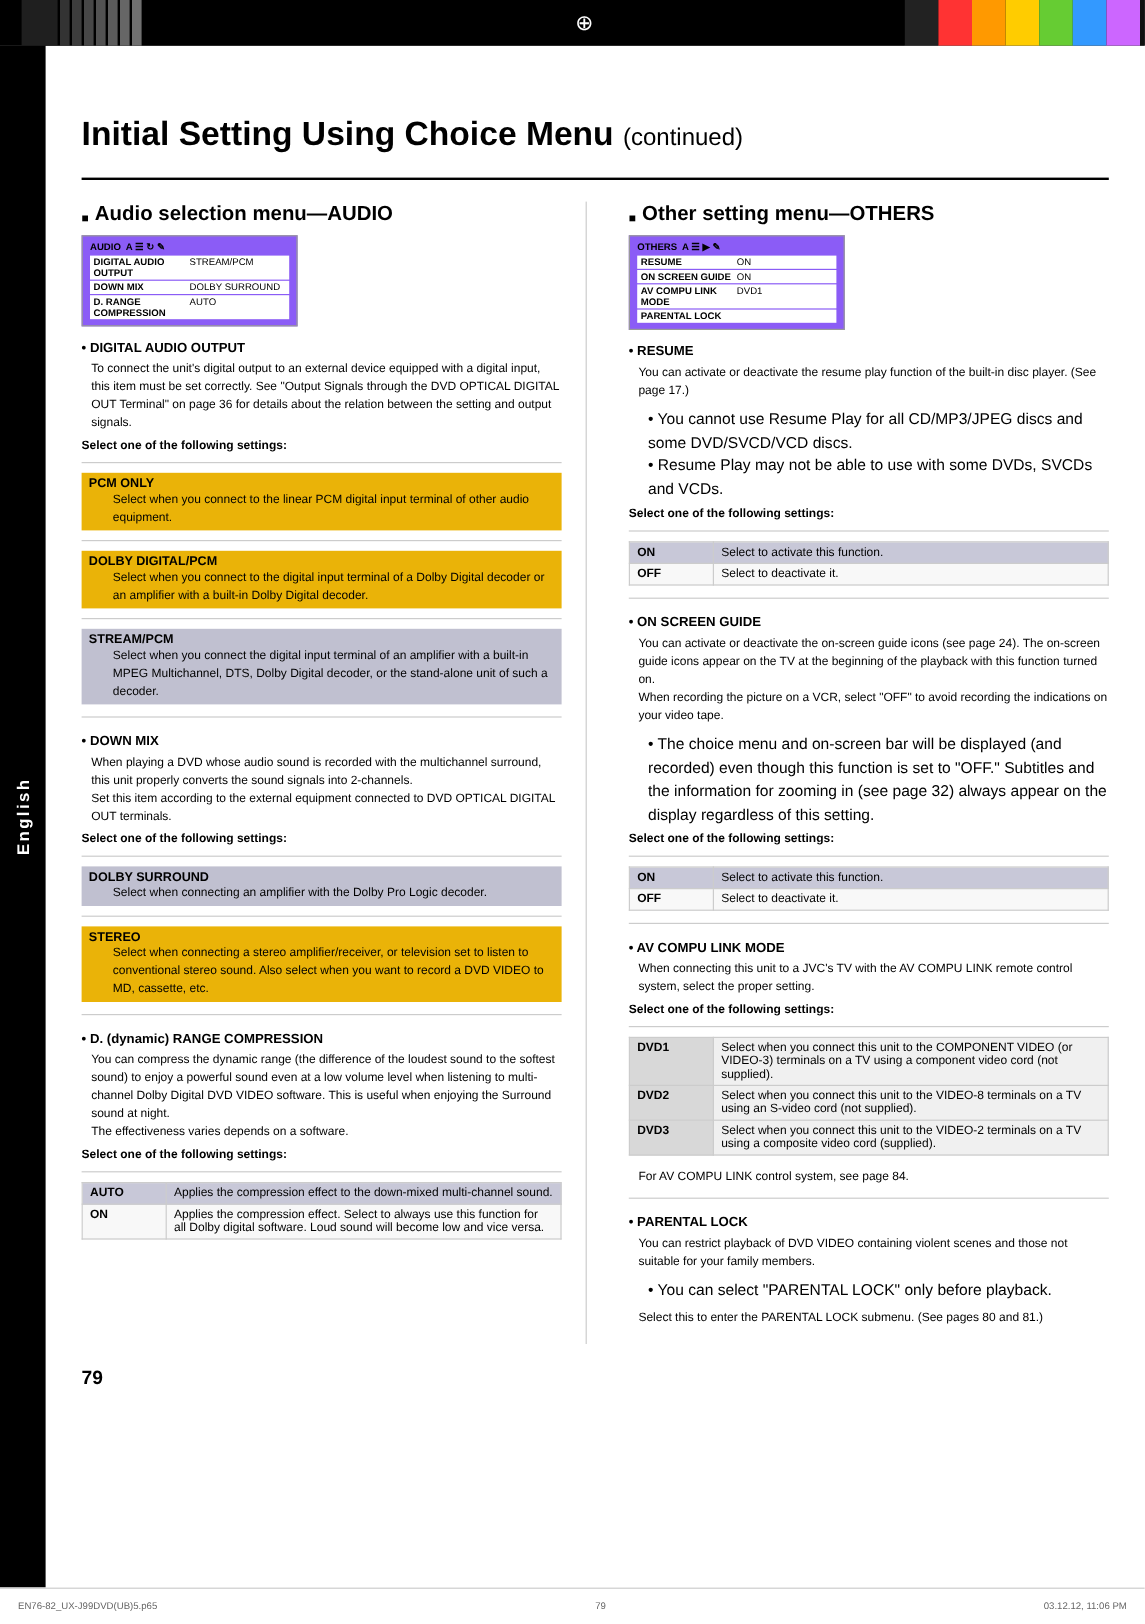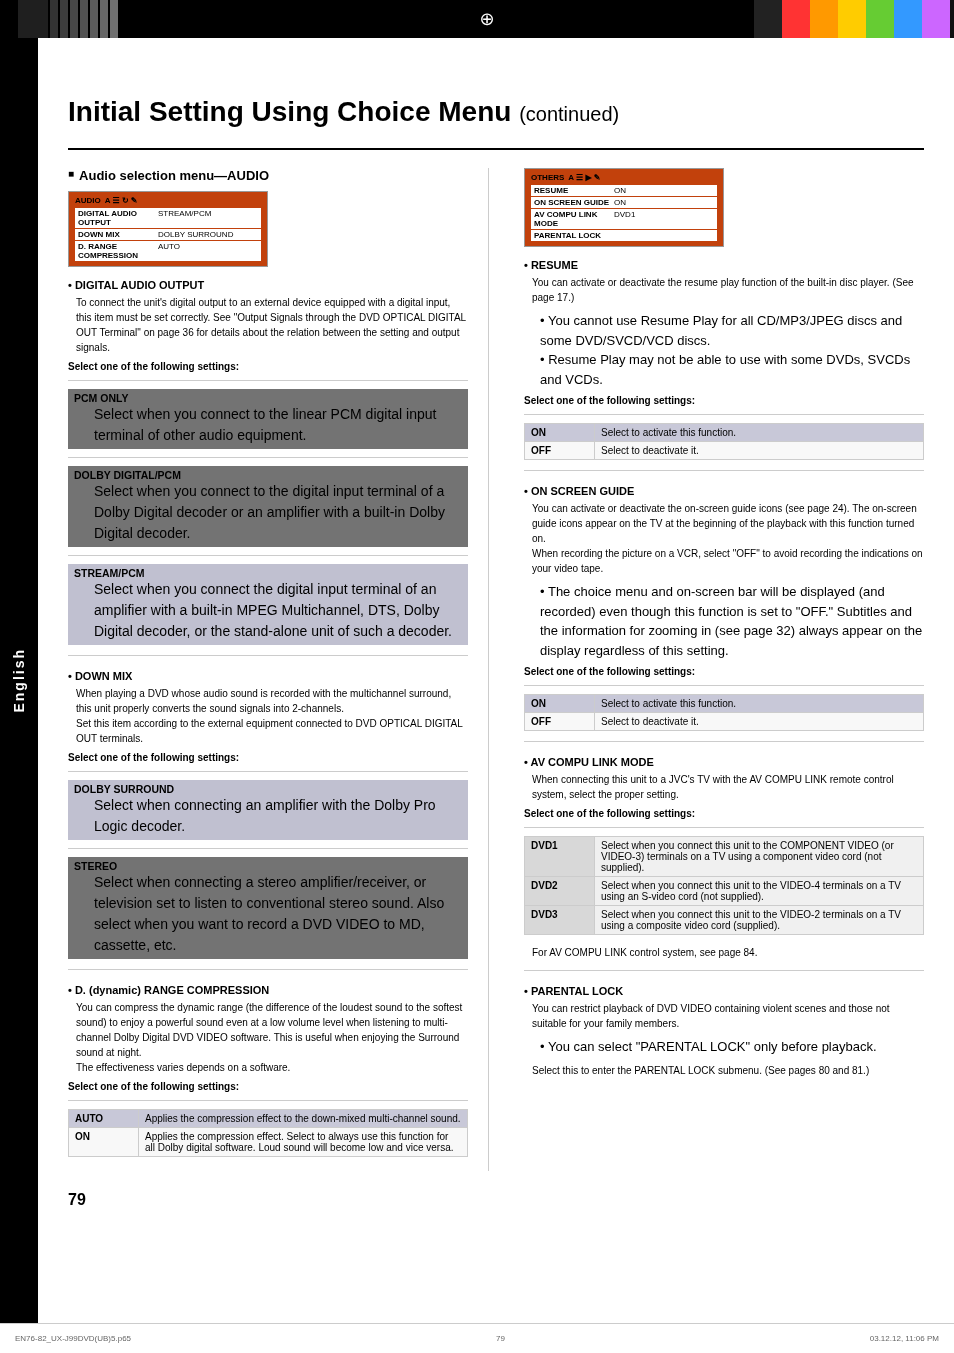--- a/index.html
+++ b/index.html
@@ -104,40 +104,40 @@
       border-right: 1px solid #ccc;
       padding-right: 20px;
     }
     .col-right {
       flex: 1;
       padding-left: 5px;
     }
 
     
     .section-header {
-      font-size: 13px;
+      font-size: 17px;
       font-weight: bold;
       margin-bottom: 8px;
       display: flex;
-      align-items: flex-start;
+      align-items: flex-end;
       gap: 5px;
     }
     .section-header::before {
       content: '■';
       font-size: 10px;
     }
 
     
     .menu-box {
       border: 1px solid #999;
-      background: #c2410c;
+      background: #8b5cf6;
       padding: 4px 6px;
       margin-bottom: 12px;
       font-size: 9px;
-      width: 200px;
+      width: 180px;
     }
     .menu-box-header {
       display: flex;
       gap: 4px;
       margin-bottom: 3px;
       font-size: 8px;
       font-weight: bold;
     }
     .menu-box-row {
       display: flex;
@@ -235,30 +235,30 @@
     }
 
     
     .page-number {
       font-size: 16px;
       font-weight: bold;
       margin-bottom: 10px;
     }
 
     .item-block {
-      background: #737373;
+      background: #eab308;
       padding: 3px 6px;
       margin-bottom: 2px;
     }
     .item-block-title {
       font-weight: bold;
       font-size: 10.5px;
     }
     .item-block-body {
-      font-size: 14px;
+      font-size: 10px;
       padding-left: 20px;
       line-height: 1.5;
     }
 
     
     .top-colors-right {
       display: flex;
       height: 38px;
     }
 
@@ -420,20 +420,23 @@
             <td>Applies the compression effect. Select to always use this function for all Dolby digital software. Loud sound will become low and vice versa.</td>
           </tr>
         </tbody>
           </table>
       </div>
 
     </div>
 
     <div class="col-right">
 
+      <div class="section-header">
+        <span>Other setting menu—OTHERS</span>
+      </div>
 
       <div class="menu-box">
         <div class="menu-box-header">
           <span>OTHERS</span>
           <span>A ☰ ▶ ✎</span>
         </div>
         <div class="menu-box-row">
           <span class="menu-box-key">RESUME</span>
           <span class="menu-box-val">ON</span>
         </div>
@@ -507,21 +510,21 @@
         <div class="select-label">Select one of the following settings:</div>
         <hr class="divider">
         <table class="settings-table dvd-rows">
           <tbody>
               <tr style="background:#c0c0d0;">
             <td style="background:#a0a0c0;">DVD1</td>
             <td>Select when you connect this unit to the COMPONENT VIDEO (or VIDEO-3) terminals on a TV using a component video cord (not supplied).</td>
           </tr>
           <tr>
             <td>DVD2</td>
-            <td>Select when you connect this unit to the VIDEO-4 terminals on a TV using an S-video cord (not supplied).</td>
+            <td>Select when you connect this unit to the VIDEO-8 terminals on a TV using an S-video cord (not supplied).</td>
           </tr>
           <tr>
             <td>DVD3</td>
             <td>Select when you connect this unit to the VIDEO-2 terminals on a TV using a composite video cord (supplied).</td>
           </tr>
         </tbody>
           </table>
         <div class="bullet-body" style="margin-top:5px;">For AV COMPU LINK control system, see page 84.</div>
         <hr class="divider" style="margin-top:10px;">
       </div>

